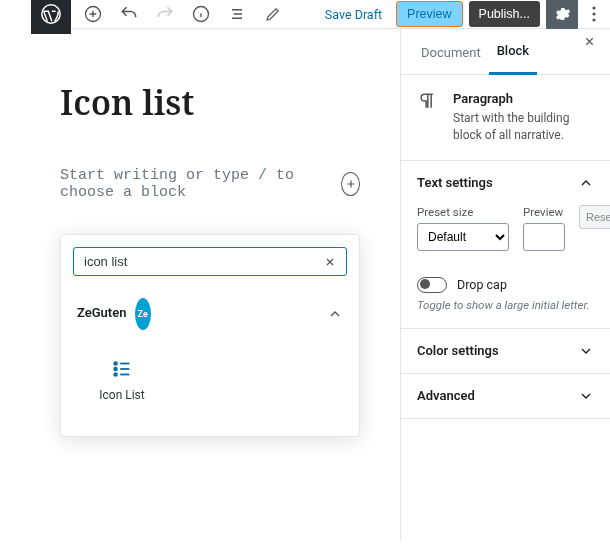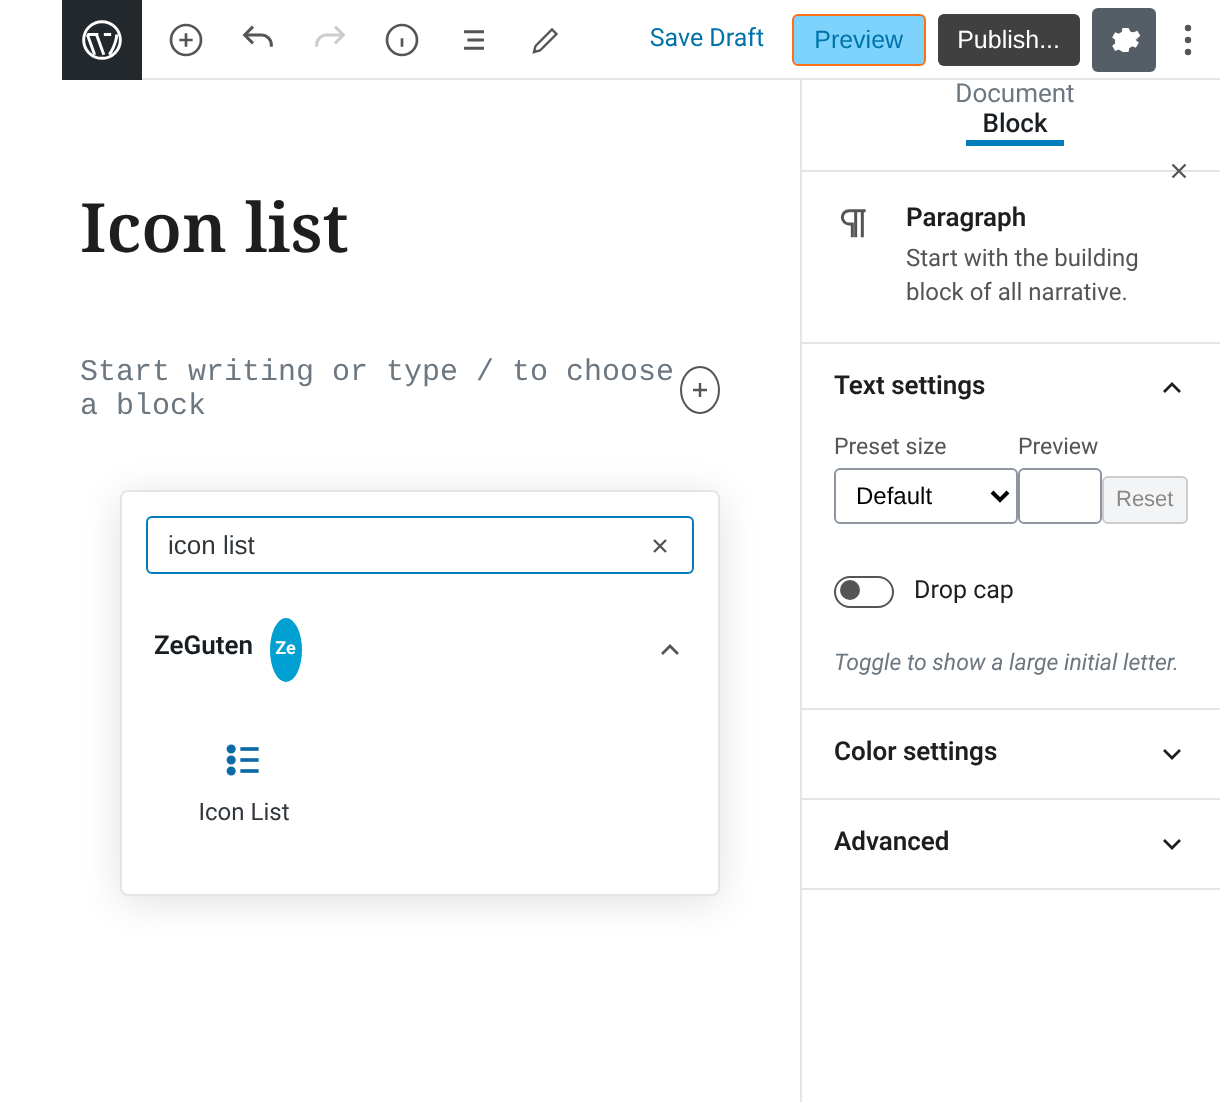--- a/index.html
+++ b/index.html
@@ -1,69 +1,69 @@
 <!DOCTYPE html>
 <html><head>
 <meta charset="utf-8">
 <style>
   * { box-sizing: border-box; margin: 0; padding: 0; }
   body { font-family: -apple-system, BlinkMacSystemFont, "Segoe UI", Roboto, sans-serif; font-size: 13px; color: #1e1e1e; background: #fff; width: 610px; height: 551px; overflow: hidden; }
-  .topbar { display: flex; align-items: center; height: 40px; border-bottom: 1px solid #e2e4e7; margin-left: 31px; }
+  .topbar { display: flex; align-items: center; height: 29px; border-bottom: 1px solid #e2e4e7; margin-left: 31px; }
   .wp-logo { width: 40px; height: 40px; background: #23282d; display: flex; align-items: center; justify-content: center; color: #fff; }
   .tb-left { display: flex; align-items: center; gap: 8px; padding: 0 8px; }
   .tb-btn { width: 28px; height: 28px; display: flex; align-items: center; justify-content: center; color: #555; border-radius: 3px; cursor: pointer; }
   .tb-btn.disabled { color: #ccc; }
   .tb-right { margin-left: auto; display: flex; align-items: center; gap: 6px; padding-right: 6px; }
   .link-btn { color: #0073aa; font-size: 12.5px; padding: 6px 8px; cursor: pointer; }
   .btn-outline { border: 1px solid #f97316; color: #0073aa; background: #7dd3fc; padding: 5px 10px; border-radius: 3px; font-size: 12.5px; cursor: pointer; }
   .btn-primary { background: #404040; color: #fff; border: none; padding: 6px 10px; border-radius: 3px; font-size: 12.5px; cursor: pointer; }
   .btn-dark { background: #555d66; color: #fff; width: 32px; height: 32px; display: flex; align-items: center; justify-content: center; border-radius: 3px; cursor: pointer; }
   .more-btn { width: 20px; height: 32px; display: flex; align-items: center; justify-content: center; color: #555; cursor: pointer; }
 
   .main { display: flex; height: calc(551px - 40px); }
-  .editor { flex: 1; padding: 50px 40px 20px 40px; overflow: hidden; position: relative; }
+  .editor { flex: 1; padding: 50px 40px 20px 60px; overflow: hidden; position: relative; }
   .post-title { font-size: 34px; font-weight: 600; font-family: "Noto Serif", Georgia, serif; margin-bottom: 42px; }
   .block-placeholder { display: flex; align-items: center; justify-content: space-between; color: #6c7781; font-size: 15px; font-family: Liberation Mono, monospace; max-width: 320px; }
   .add-circle { width: 24px; height: 24px; border: 1.5px solid #555; border-radius: 50%; display: flex; align-items: center; justify-content: center; color: #555; cursor: pointer; font-size: 15px; }
 
   .inserter { position: absolute; top: 205px; left: 60px; width: 300px; background: #fff; border: 1px solid #e2e4e7; border-radius: 4px; box-shadow: 0 3px 20px rgba(0,0,0,.12); }
   .search-wrap { padding: 12px; }
   .search-box { display: flex; align-items: center; border: 1.5px solid #007cba; border-radius: 3px; padding: 6px 10px; }
   .search-box input { flex: 1; border: none; outline: none; font-size: 13px; color: #32373c; }
   .search-clear { color: #555; cursor: pointer; font-size: 14px; }
   .cat-header { display: flex; align-items: center; justify-content: space-between; padding: 10px 16px; font-size: 13px; font-weight: 600; color: #191e23; cursor: pointer; }
   .cat-header .badge { background: #00a0d2; color: #fff; width: 16px; height: 32px; border-radius: 50%; display: inline-flex; align-items: center; justify-content: center; font-size: 9px; font-weight: 700; margin-left: 5px; }
   .chev { color: #555; }
   .block-grid { padding: 8px 16px 24px; display: flex; }
   .block-item { width: 90px; display: flex; flex-direction: column; align-items: center; gap: 8px; padding: 10px 4px; cursor: pointer; border-radius: 3px; }
   .block-item-label { font-size: 12px; color: #32373c; }
 
   .sidebar { width: 210px; border-left: 1px solid #e2e4e7; display: flex; flex-direction: column; background: #fff; }
-  .tabs { display: flex; align-items: center; border-bottom: 1px solid #e2e4e7; height: 46px; padding: 0 8px 0 12px; flex-direction: column; }
+  .tabs { display: flex; align-items: flex-start; border-bottom: 1px solid #e2e4e7; height: 46px; padding: 0 8px 0 12px; }
   .tab { padding: 0 8px; height: 46px; display: flex; align-items: center; font-size: 13px; color: #6c7781; cursor: pointer; }
   .tab.active { color: #191e23; font-weight: 500; border-bottom: 3px solid #007cba; }
   .tab-close { margin-left: auto; color: #555; cursor: pointer; font-size: 14px; padding: 6px; }
   .panel-header { display: flex; gap: 16px; padding: 16px; border-bottom: 1px solid #e2e4e7; font-size: 12.5px; }
   .panel-header .ph-icon { color: #555; }
   .panel-header .ph-title { font-weight: 600; font-size: 13px; margin-bottom: 4px; }
   .panel-header .ph-desc { color: #555; font-size: 12px; line-height: 1.4; }
   .section { border-bottom: 1px solid #e2e4e7; }
   .section-head { display: flex; align-items: center; justify-content: space-between; padding: 14px 16px; font-size: 13px; font-weight: 600; cursor: pointer; }
   .section-body { padding: 0 16px 16px; }
-  .field-row { display: flex; align-items: flex-end; margin-bottom: 12px; }
+  .field-row { display: flex; gap: 14px; align-items: flex-start; margin-bottom: 12px; }
   .field-col { display: flex; flex-direction: column; gap: 4px; }
   .field-label { font-size: 11.5px; color: #555; }
   .select { border: 1px solid #8d96a0; background: #fff; height: 28px; font-size: 12px; padding: 0 6px; width: 92px; border-radius: 3px; }
   .num-input { border: 1px solid #8d96a0; height: 28px; width: 42px; border-radius: 3px; }
   .reset-btn { border: 1px solid #ccc; background: #f3f4f5; color: #888; height: 24px; font-size: 11px; padding: 0 6px; border-radius: 3px; cursor: pointer; }
   .toggle-row { display: flex; align-items: center; gap: 10px; margin-top: 26px; }
   .toggle { width: 30px; height: 16px; border: 1.5px solid #555; border-radius: 10px; position: relative; background: #fff; }
   .toggle::after { content: ""; position: absolute; left: 2px; top: 1.5px; width: 10px; height: 10px; background: #555; border-radius: 50%; }
   .toggle-label { font-size: 12.5px; }
-  .help-text { font-size: 11.5px; color: #6c7781; font-style: italic; margin-top: 20px; }
+  .help-text { font-size: 11.5px; color: #6c7781; font-style: italic; margin-top: 5px; }
 
   svg { display: block; }
 </style>
 </head>
 <body>
 
 <div class="topbar">
   <div class="wp-logo">
     <svg width="22" height="22" viewBox="0 0 24 24" fill="none" stroke="currentColor" stroke-width="1.6">
         <circle cx="12" cy="12" r="10"></circle>

